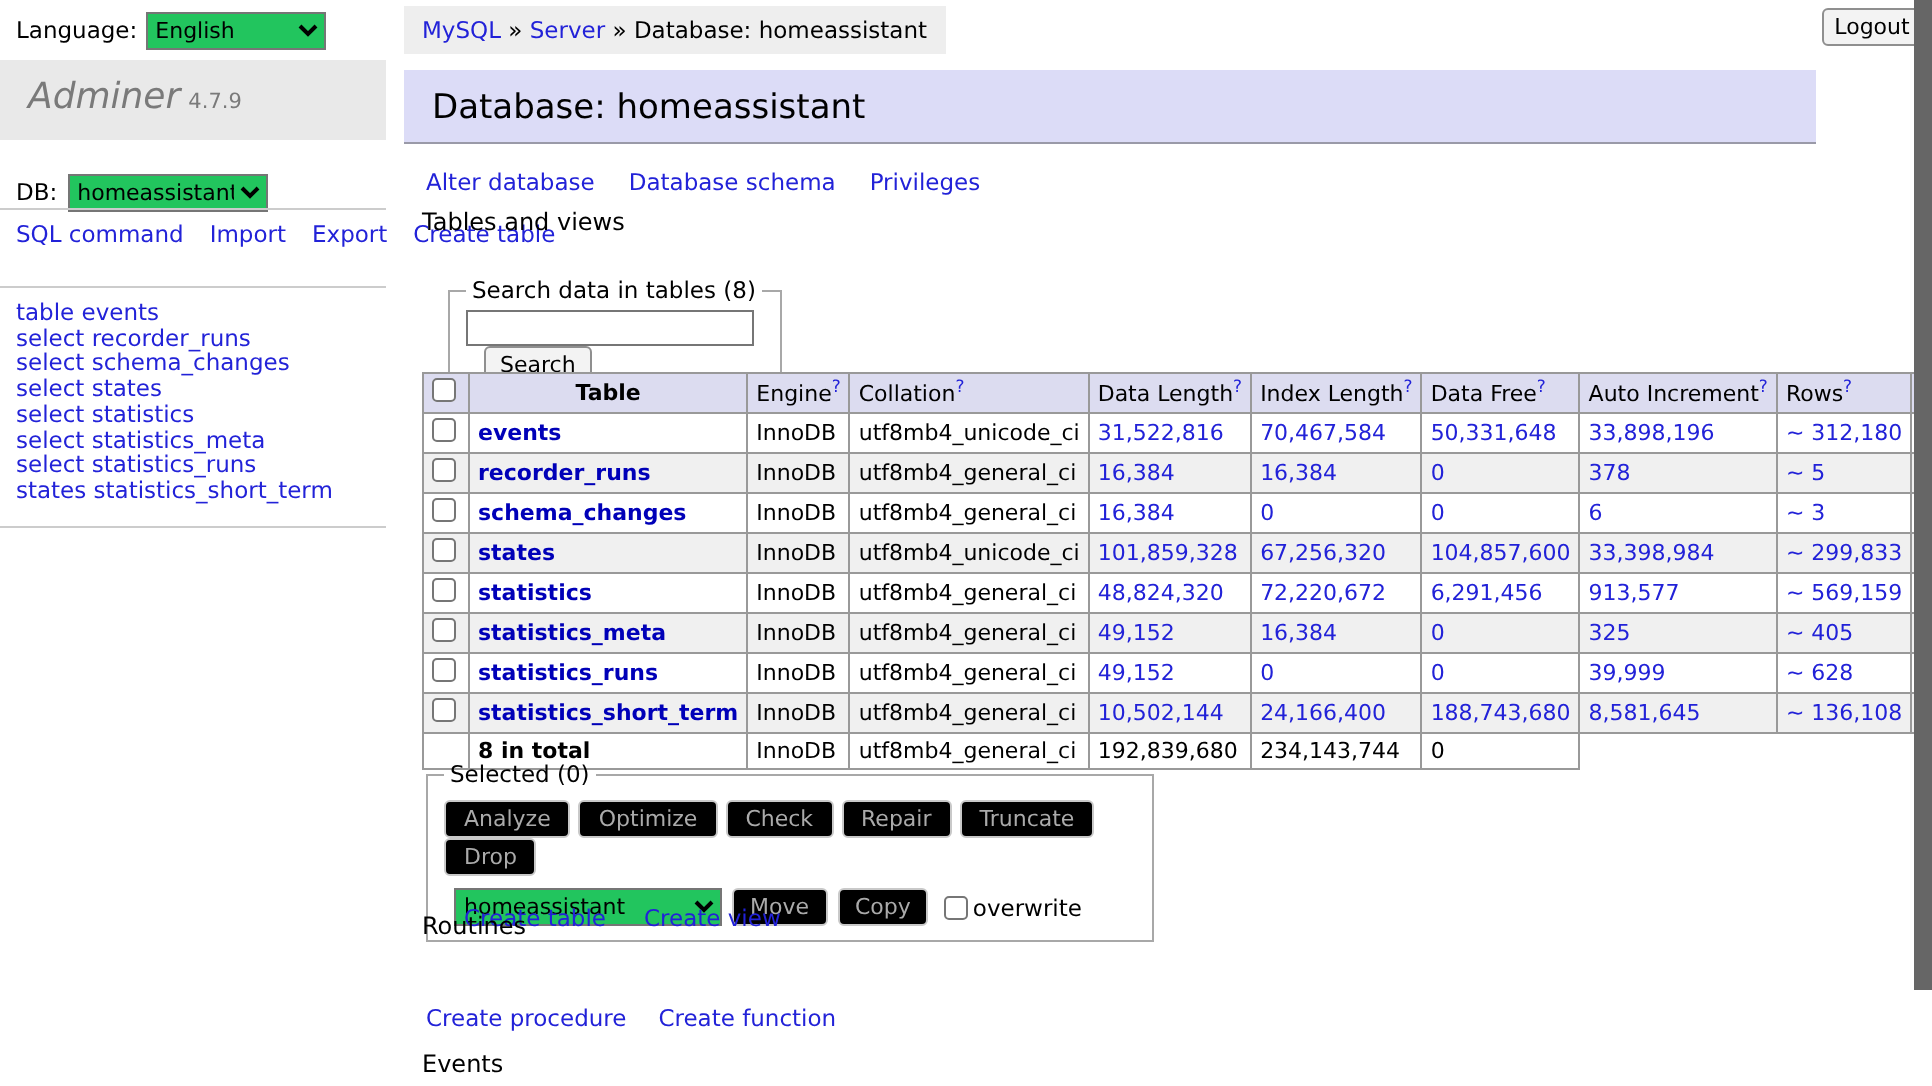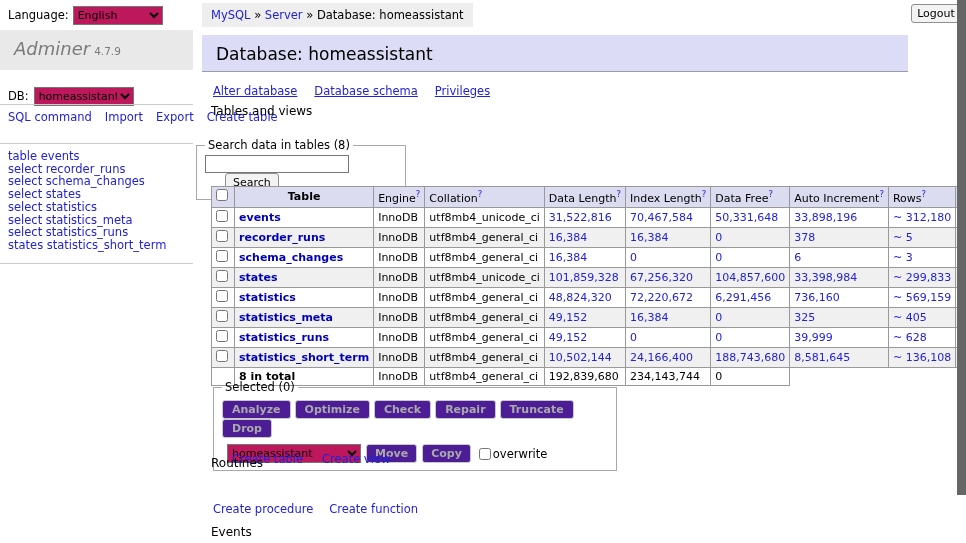--- a/index.html
+++ b/index.html
@@ -13,23 +13,23 @@
     --border-gray:#999999;
     --scrollbar-gray:#666666;
   }
   *{box-sizing:border-box;}
   html,body{margin:0;padding:0;}
   body{
     width:966px;height:543px;position:relative;overflow:hidden;background:#fff;
     font-family:"DejaVu Sans","Liberation Sans",sans-serif;font-size:11.5px;color:#000;
   }
   a{color:var(--link-blue);text-decoration:none;cursor:pointer;}
-  select{font-family:inherit;font-size:11px;background:#be185d;border:1px solid #767676;height:19px;}
+  select{font-family:inherit;font-size:11px;background:#22c55e;border:1px solid #767676;height:19px;}
   button{font-family:inherit;font-size:11px;background:#f3f3f3;border:1px solid #8f8f8f;border-radius:3px;padding:2px 8px;color:#000;}
-  button:disabled{color:#aaa;border-color:#c9c9c9;background:#4c1d95;font-weight:bold;}
+  button:disabled{color:#aaa;border-color:#c9c9c9;background:#000000;}
   input[type=text]{font-family:inherit;font-size:11px;border:1px solid #767676;height:18px;width:144px;padding:1px 3px;}
   fieldset{border:1px solid #a8a8a8;margin:0;padding:3px 8px 7px 8px;}
   legend{font-size:11.5px;padding:0 3px;}
   .h3{position:absolute;font-size:12px;font-weight:400;color:#000;}
 
   
   .lang{position:absolute;left:8px;top:6px;}
   .lang select{width:90px;margin-left:4px;}
   .breadcrumb{position:absolute;left:202px;top:3px;background:var(--breadcrumb-bg);padding:5px 9px;white-space:nowrap;}
   .logout-btn{position:absolute;left:911px;top:4px;width:50px;padding:2px 0;}
@@ -42,40 +42,40 @@
   .db-row select{width:100px;margin-left:5px;}
   .side-sep{position:absolute;left:0;width:193px;border-top:1px solid #ccc;height:0;}
   .sidebar-commands{position:absolute;left:8px;top:111px;width:155px;line-height:13.2px;}
   .cmd-link{margin-right:13px;white-space:nowrap;}
   .sidebar-tables{position:absolute;left:8px;top:150px;line-height:12.7px;}
   .sidebar-tables a{display:block;white-space:nowrap;}
 
   
   .page-title{position:absolute;left:202px;top:35px;width:706px;height:37px;background:var(--title-bg);border-bottom:1px solid #9a9aa8;padding:9px 0 0 14px;font-size:17px;color:#000;}
   .db-links{position:absolute;left:213px;top:84px;}
-  .db-links a{margin-right:17px;text-decoration:underline;}
+  .db-links a{margin-right:17px;}
   #tables-heading{left:211px;top:104px;}
-  .search-fieldset{position:absolute;left:196px;top:138px;width:210px;}
-  .search-btn{margin-left:20px;padding:2px 7px;}
+  .search-fieldset{position:absolute;left:224px;top:138px;width:167px;}
+  .search-btn{margin-left:9px;padding:2px 7px;}
 
   .tables-table{position:absolute;left:211px;top:186px;border-collapse:collapse;font-size:11px;}
   .tables-table td,.tables-table th{border:1px solid var(--border-gray);padding:2px 4px;height:14px;white-space:nowrap;text-align:left;}
   .tables-table thead th{background:var(--thead-bg);font-weight:400;}
   .tables-table thead th.first-col{width:20px;}
   .tables-table thead th.col-table{font-weight:bold;text-align:center;min-width:114px;}
   .tables-table tbody tr:nth-child(even) td{background:var(--stripe);}
   .tables-table .chk{text-align:center;width:20px;}
   .num{text-align:right;color:var(--link-blue);}
   .num-black{text-align:right;color:#000;}
   .tbl-link{font-weight:bold;color:var(--table-link);}
   sup.help{font-size:8.5px;color:var(--link-blue);vertical-align:super;}
   .total-name{font-weight:bold;}
   .comment-col{min-width:52px;}
 
-  .selected-fieldset{position:absolute;left:213px;top:380px;width:404px;}
+  .selected-fieldset{position:absolute;left:213px;top:380px;width:364px;}
   .sel-buttons{margin:3px 0 6px 0;}
   .sel-buttons button{margin-right:4px;padding:2px 9px;}
   .move-row{display:flex;align-items:center;}
   .move-row select{width:134px;margin-left:5px;}
   .move-row button{margin-left:5px;}
   .overwrite-wrap{display:flex;align-items:center;margin-left:8px;}
   input[type=checkbox]{margin:0 2px 0 0;width:12px;height:12px;}
 
   .create-links{position:absolute;left:208px;top:452px;margin-left:24px;}
   .create-links a{margin-right:19px;}
@@ -205,21 +205,21 @@
         <td class="comment-col"></td>
       </tr>
       <tr>
         <td class="chk"><input type="checkbox" style=""></td>
         <td><a class="tbl-link">statistics</a></td>
         <td>InnoDB</td>
         <td>utf8mb4_general_ci</td>
         <td class="num">48,824,320</td>
         <td class="num">72,220,672</td>
         <td class="num">6,291,456</td>
-        <td class="num">736,160</td>
+        <td class="num">913,577</td>
         <td class="num">~ 569,159</td>
         <td class="comment-col"></td>
       </tr>
       <tr>
         <td class="chk"><input type="checkbox" style=""></td>
         <td><a class="tbl-link">statistics_meta</a></td>
         <td>InnoDB</td>
         <td>utf8mb4_general_ci</td>
         <td class="num">49,152</td>
         <td class="num">16,384</td>

